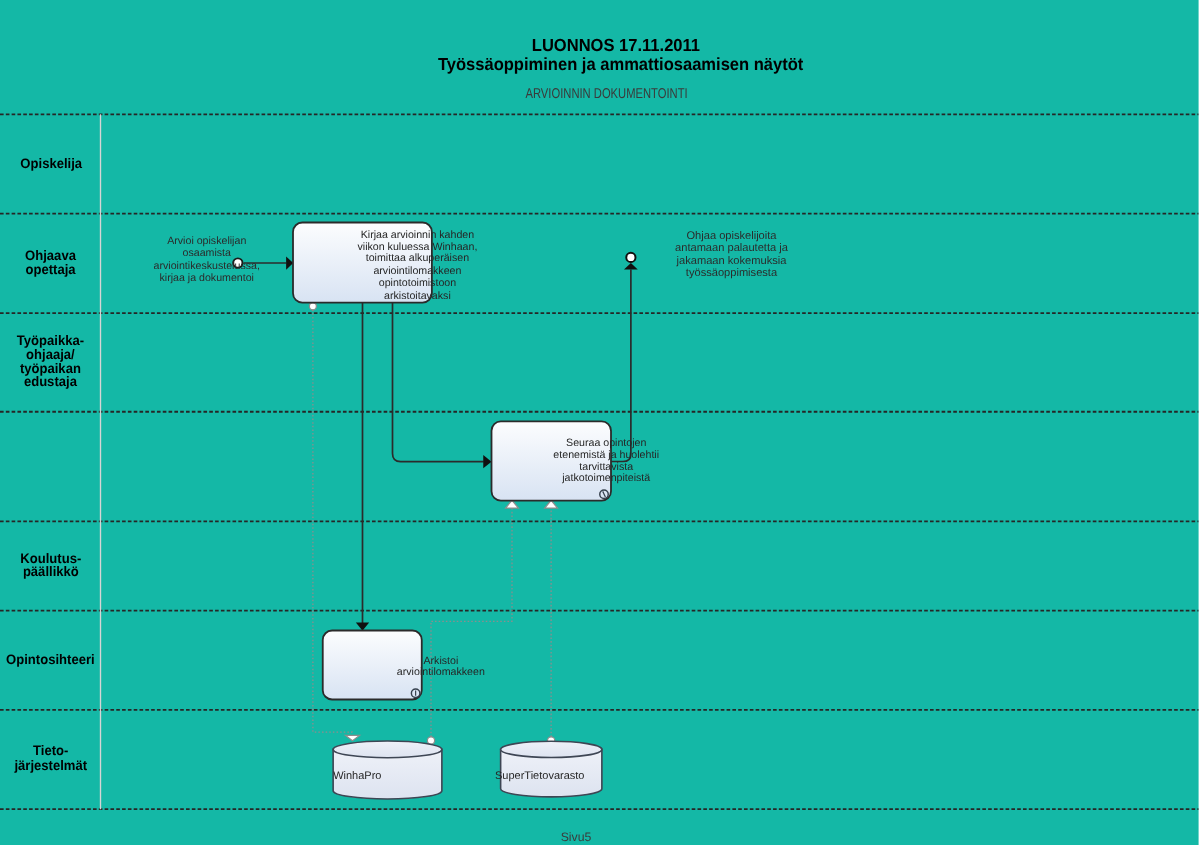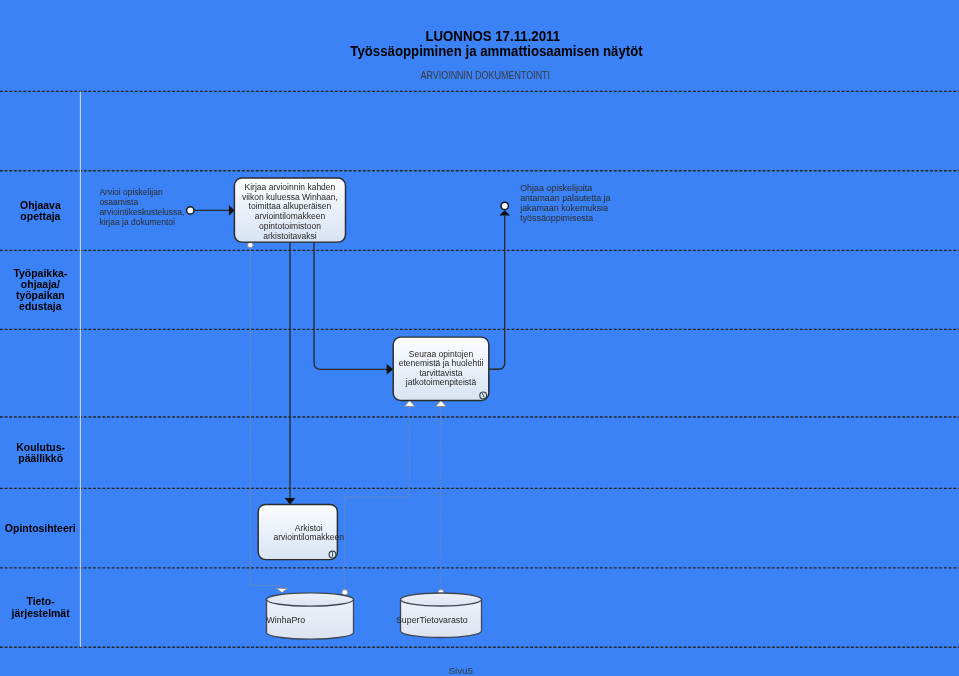--- a/index.html
+++ b/index.html
@@ -1,31 +1,31 @@
 <!DOCTYPE html>
 <html><head>
 <meta charset="utf-8">
 <style>
   html,body{margin:0;padding:0;background:#ffffff;}
   body{width:959px;height:676px;overflow:hidden;
        font-family:"Liberation Sans",sans-serif;color:#231f20;
        -webkit-font-smoothing:antialiased;}
-  #page{position:relative;width:959px;height:676px;background:#3b82f6;}
+  #page{position:relative;width:959px;height:676px;background:#14b8a6;}
   .hdr{position:absolute;left:0;width:959px;text-align:center;color:#000;}
   #t1{top:29px;left:0;font-size:14px;font-weight:bold;line-height:14px;transform:scaleX(0.945) translateX(14px);}
   #t2{top:44px;left:0;font-size:14px;font-weight:bold;line-height:14px;transform:scaleX(0.945) translateX(18px);}
   #t3{top:70px;left:0;font-size:11.4px;font-weight:normal;line-height:11px;transform:scaleX(0.787) translateX(7.3px);color:#3a3a3a;}
   #diagram{position:absolute;left:0;top:0;}
   .lanelabel{position:absolute;left:0;width:81px;display:flex;align-items:center;
              justify-content:center;color:#000;}
   .lanelabel span{display:block;text-align:center;font-size:11px;font-weight:bold;
              line-height:11.1px;white-space:pre-line;transform:scaleX(0.95);}
-  .note{position:absolute;font-size:8.5px;line-height:10.2px;white-space:pre-line;color:#2b2b2b;}
+  .note{position:absolute;font-size:8.5px;line-height:10.2px;white-space:pre-line;color:#2b2b2b;text-align:center;}
   .boxtext{position:absolute;text-align:center;font-size:8.5px;line-height:9.4px;
-           white-space:pre-line;color:#262626;}
+           white-space:pre-line;color:#262626;padding-left:44px;}
   .dbtext{position:absolute;text-align:left;font-size:8.8px;line-height:10px;color:#262626;}
   #sivu{position:absolute;font-size:9.8px;line-height:11px;text-align:left;width:60px;color:#3b3b3b;}
 </style>
 </head>
 <body>
 
 <div id="page">
 
   <div class="hdr" id="t1">LUONNOS 17.11.2011</div>
   <div class="hdr" id="t2">Työssäoppiminen ja ammattiosaamisen näytöt</div>
@@ -102,20 +102,23 @@
     <g id="datastores" fill="url(#dbgrad)" stroke="#3e4654" stroke-width="1.3">
       <path d="M266.5,599.5 L266.5,632.5 C266.5,636.2 286,639.2 310,639.2
                C334,639.2 353.5,636.2 353.5,632.5 L353.5,599.5 Z"></path>
       <ellipse cx="310" cy="599.5" rx="43.5" ry="6.7"></ellipse>
       <path d="M400.5,599.5 L400.5,631 C400.5,634.6 418.6,637.5 441,637.5
                C463.4,637.5 481.5,634.6 481.5,631 L481.5,599.5 Z"></path>
       <ellipse cx="441" cy="599.5" rx="40.5" ry="6.5"></ellipse>
     </g>
   </svg>
 
+  <div class="lanelabel" style="top:91.4px;height:79.4px">
+      <span>Opiskelija</span>
+    </div>
   <div class="lanelabel" style="top:170.8px;height:79.6px">
       <span>Ohjaava
 opettaja</span>
     </div>
   <div class="lanelabel" style="top:250.4px;height:79px">
       <span>Työpaikka-
 ohjaaja/
 työpaikan
 edustaja</span>
     </div>

